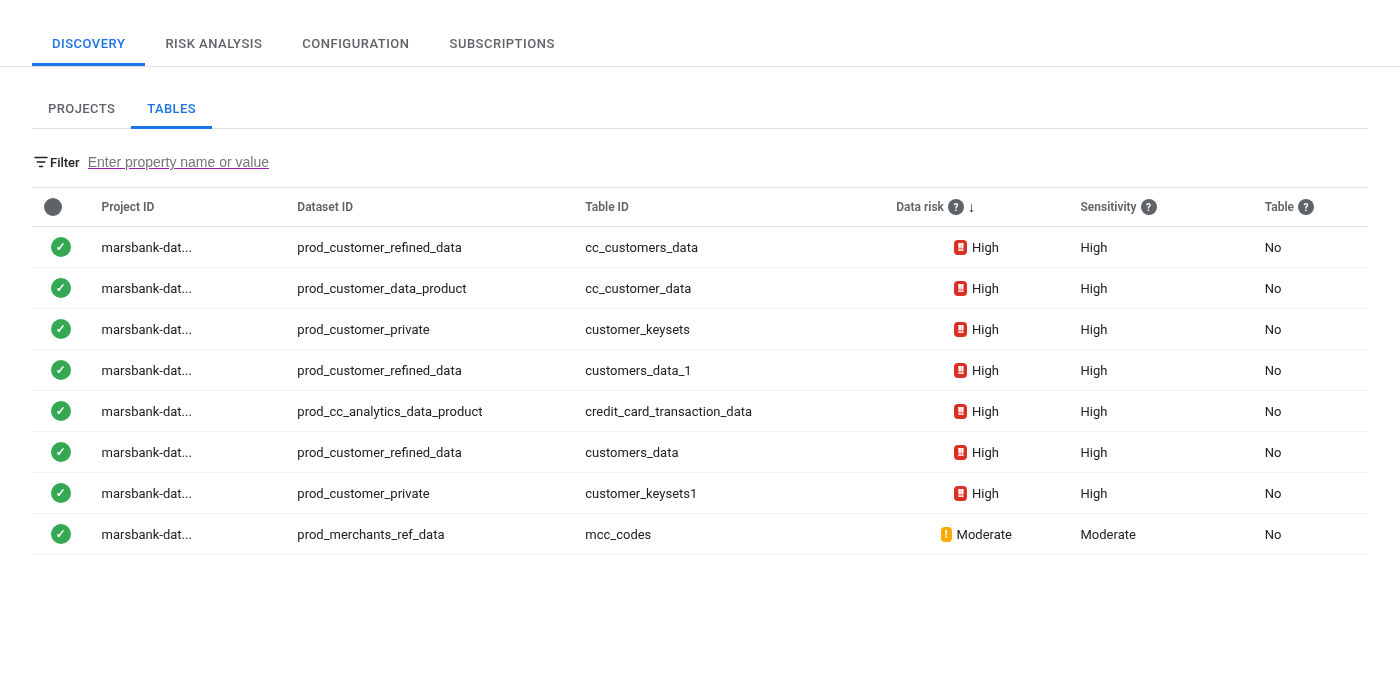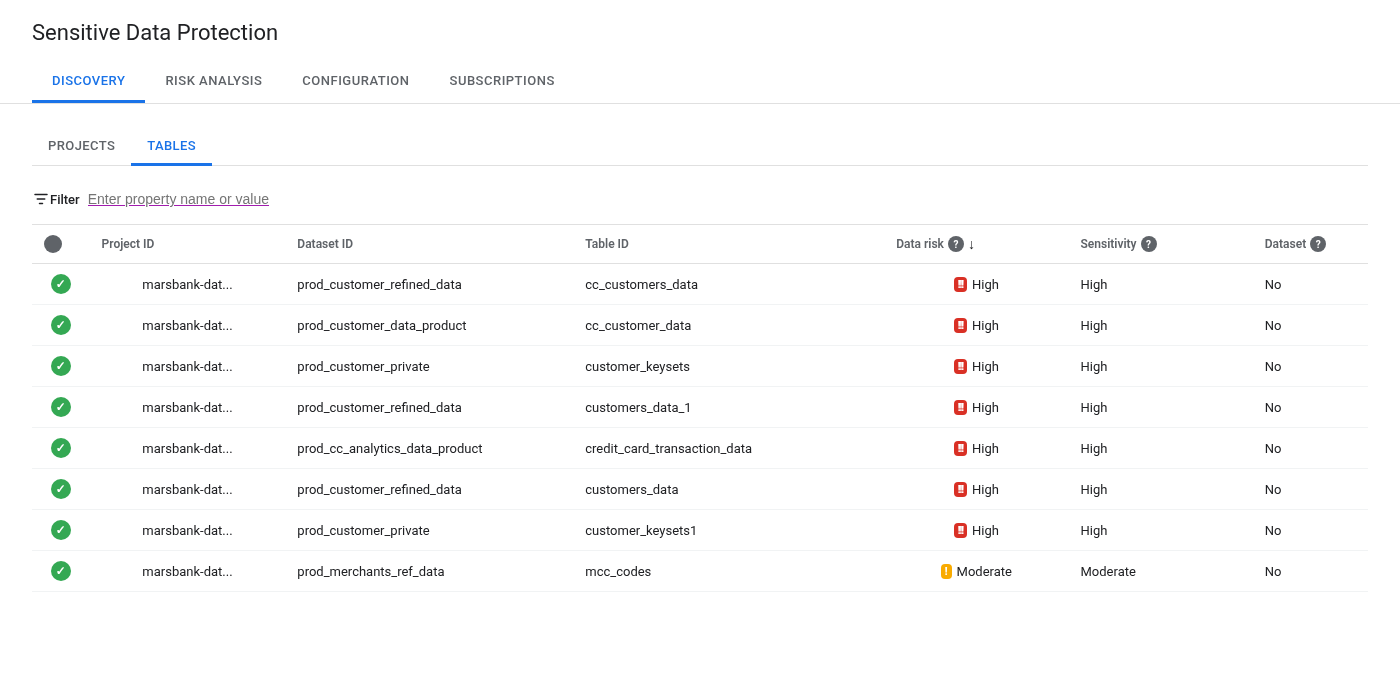--- a/index.html
+++ b/index.html
@@ -183,38 +183,37 @@
     }
     .risk-moderate-icon {
       background: #f9ab00;
       color: #fff;
       border-radius: 4px;
       padding: 2px 4px;
       font-size: 10px;
       font-weight: 900;
     }
     .col-status { width: 50px; }
-    .col-project { width: 170px; text-align: center; }
+    .col-project { width: 170px; }
     .col-dataset { width: 250px; }
     .col-table { width: 270px; }
     .col-risk { width: 160px; text-align: center; }
     .col-sensitivity { width: 160px; }
     .col-public { width: 100px; }
     .header-checkbox {
       width: 18px; height: 18px;
       background: #5f6368;
       border-radius: 50%;
       display: block;
     }
   </style>
 </head>
 <body>
 
 <div class="app-header">
-  <div class="app-title">Sensitive Data Protection</div>
   <nav class="main-nav">
     <div class="nav-tab active">DISCOVERY</div>
     <div class="nav-tab">RISK ANALYSIS</div>
     <div class="nav-tab">CONFIGURATION</div>
     <div class="nav-tab">SUBSCRIPTIONS</div>
   </nav>
 </div>
 
 <div class="content">
 
@@ -267,21 +266,21 @@
             </div>
           </th>
           <th class="col-sensitivity">
             <div class="th-inner">
               <span>Sensitivity</span>
               <span class="help-icon">?</span>
             </div>
           </th>
           <th class="col-public">
             <div class="th-inner">
-              <span>Dataset</span>
+              <span>Table</span>
               <span class="help-icon">?</span>
             </div>
           </th>
         </tr>
       </thead>
       <tbody id="table-body">
       <tr>
             <td class="col-status">
               <div class="status-cell">
                 <div class="green-check">✓</div>

